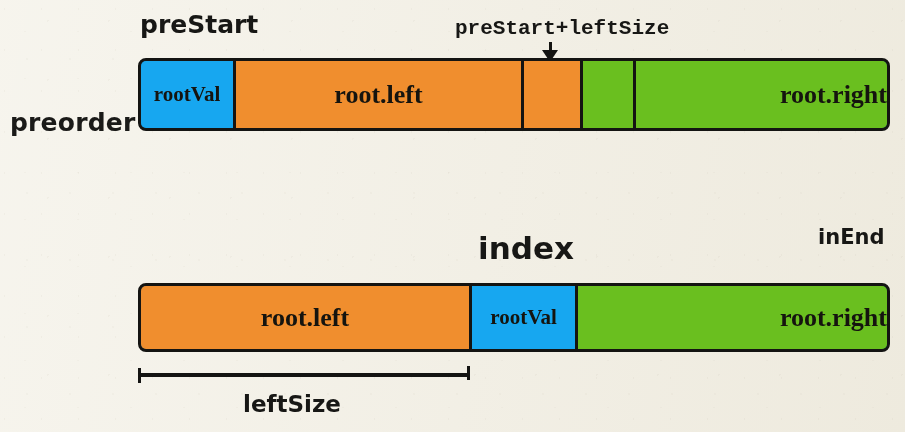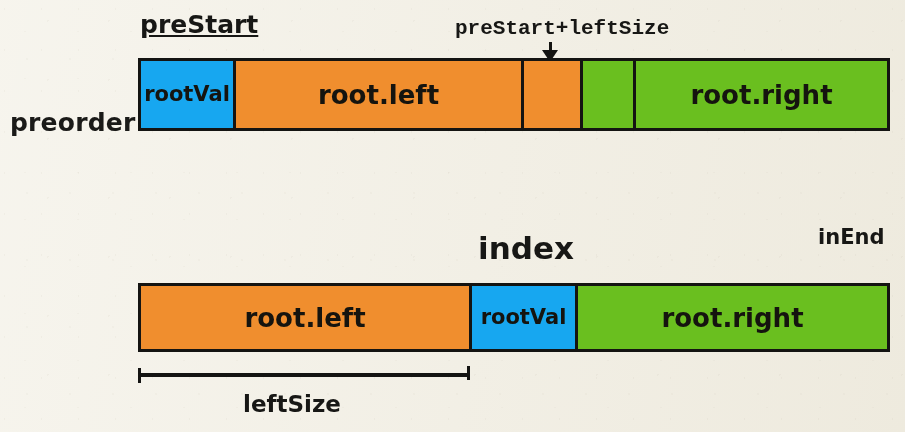--- a/index.html
+++ b/index.html
@@ -49,36 +49,37 @@
     font-weight: 700;
     color: #171715;
     white-space: nowrap;
     line-height: 1;
   }
 
   
   .bar {
     position: absolute;
     border: 3px solid #141412;
-    border-radius: 0;
+    border-radius: 8px;
     box-sizing: border-box;
     display: flex;
     overflow: hidden;
     background: #0c4a6e;
+    font-family: Liberation Serif, serif;
   }
   .seg {
     position: relative;
     box-sizing: border-box;
     display: flex;
     align-items: center;
     justify-content: center;
     border-right: 3px solid #141412;
     height: 100%;
   }
-  .seg:last-child { border-right: none; }
+  .seg:last-child { border-right: none; justify-content: flex-end; }
   .seg-label {
     font-weight: 700;
     color: #15140f;
     white-space: nowrap;
     line-height: 1;
   }
 
   
   .arrow-stem {
     position: absolute;
@@ -108,21 +109,21 @@
 </style>
 </head>
 <body>
 
 <div id="paper-texture"></div>
 
 <div class="stage">
 
   <div class="row-label" style="left:10px; top:84px;">preorder</div>
 
-  <div class="annot" style="left:140px; top:12px; font-size:25px;text-decoration:underline;">preStart</div>
+  <div class="annot" style="left:140px; top:12px; font-size:25px;">preStart</div>
 
   <div class="annot" style="left:455px; top:18px; font-size:21px;font-family:Liberation Mono, monospace;">preStart+leftSize</div>
 
 
   <div class="arrow-stem" style="left:549px; top:42px; height:16px;"></div>
   <div class="arrow-head" style="left:542px; top:50px;"></div>
 
   <div class="bar" style="left:138px; top:58px; width:752px; height:73px;">
     <div class="seg" style="width:95px; background:#17a7f0;">
       <span class="seg-label" style="font-size:21px;">rootVal</span>

